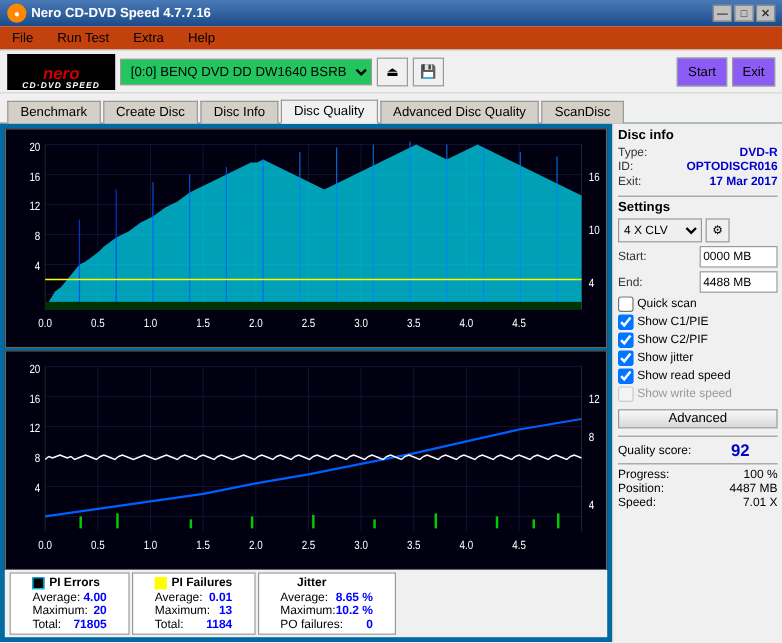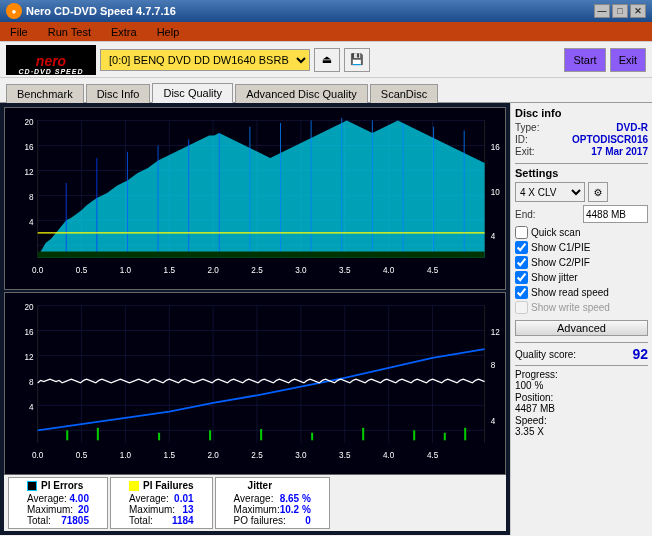--- a/index.html
+++ b/index.html
@@ -43,21 +43,21 @@
       align-items: center;
       padding: 0 6px;
       gap: 4px;
       border-bottom: 1px solid #ccc;
     }
     .nero-logo { 
       width: 90px; height: 30px; background: #000; display: flex; align-items: flex-end; justify-content: center;
       color: #cc0000; font-size: 13px; font-weight: bold; font-style: italic;
     }
     .drive-select {
-      background: #fde047; border: 1px solid #999; height: 22px; padding: 0 4px;
+      background: #22c55e; border: 1px solid #999; height: 22px; padding: 0 4px;
       font-size: 11px; min-width: 200px;
     }
     .toolbar-btn {
       height: 24px; background: #8b5cf6; border: 1px solid #999; padding: 0 8px;
       font-size: 11px; cursor: pointer; display: flex; align-items: center; justify-content: center;
     }
     .toolbar-icon-btn {
       width: 26px; height: 24px; background: #f0f0f0; border: 1px solid #999;
       display: flex; align-items: center; justify-content: center; cursor: pointer;
     }
@@ -75,21 +75,21 @@
       padding: 3px 10px; background: #d4d0c8; border: 1px solid #999;
       border-bottom: none; font-size: 11px; cursor: pointer;
       position: relative; bottom: -1px;
     }
     .tab.active { background: #f0f0f0; border-bottom: 1px solid #f0f0f0; }
     
     
     .main-content {
       display: flex;
       height: calc(536px - 22px - 20px - 36px - 26px);
-      background: #0f172a;
+      background: #0369a1;
     }
     
     
     .charts-area {
       flex: 1;
       display: flex;
       flex-direction: column;
       padding: 4px;
     }
     
@@ -146,23 +146,23 @@
     .info-val { color: #0000cc; font-weight: bold; }
     .settings-row { display: flex; align-items: center; gap: 3px; margin-bottom: 3px; }
     .settings-select { width: 70px; height: 20px; font-size: 10px; border: 1px solid #999; }
     .settings-icon-btn { width: 20px; height: 20px; background: #f0f0f0; border: 1px solid #999; display: flex; align-items: center; justify-content: center; font-size: 10px; cursor: pointer; }
     .input-field { width: 65px; height: 18px; border: 1px solid #999; font-size: 10px; padding: 0 2px; background: white; }
     .checkbox-row { display: flex; align-items: center; gap: 3px; margin-bottom: 2px; }
     .advanced-btn {
       width: 100%; height: 16px; background: linear-gradient(to bottom, #f8f8f8, #d8d8d8);
       border: 1px solid #999; font-size: 11px; cursor: pointer; margin-top: 4px;
     }
-    .quality-score { display: flex; justify-content: space-between; align-items: center; margin-top: 0; }
+    .quality-score { display: flex; align-items: center; margin-top: 0; gap: 33px; }
     .score-val { font-size: 14px; font-weight: bold; color: #0000cc; }
-    .progress-row { display: flex; justify-content: space-between; margin-bottom: 1px; flex-direction: column; }
+    .progress-row { display: flex; justify-content: space-between; margin-bottom: 1px; }
     
     .divider { border: none; border-top: 1px solid #999; margin: 3px 0; }
 
     svg text { font-family: Arial, sans-serif; }
   </style>
 </head>
 <body>
 
 <div class="title-bar">
   <div class="title-bar-left">
@@ -193,20 +193,21 @@
   <select class="drive-select"><option>[0:0]  BENQ DVD DD DW1640 BSRB</option></select>
   <div class="toolbar-icon-btn" title="Eject">⏏</div>
   <div class="toolbar-icon-btn" title="Save">💾</div>
   <div style="flex:1"></div>
   <button class="toolbar-btn">Start</button>
   <button class="toolbar-btn">Exit</button>
 </div>
 
 <div class="tabs">
   <div class="tab">Benchmark</div>
+  <div class="tab">Create Disc</div>
   <div class="tab">Disc Info</div>
   <div class="tab active">Disc Quality</div>
   <div class="tab">Advanced Disc Quality</div>
   <div class="tab">ScanDisc</div>
 </div>
 
 <div class="main-content">
 
   <div class="charts-area">
 
@@ -423,20 +424,24 @@
 
     <hr class="divider">
 
     <div class="panel-section">
       <div class="panel-title">Settings</div>
       <div class="settings-row">
         <select class="settings-select"><option selected="">4 X CLV</option><option>2 X CLV</option><option>8 X CLV</option></select>
         <div class="settings-icon-btn">⚙</div>
       </div>
       <div class="info-row" style="align-items:center;margin-bottom:3px;">
+        <span class="info-label">Start:</span>
+        <input type="text" class="input-field" value="0000 MB" style="">
+      </div>
+      <div class="info-row" style="align-items:center;margin-bottom:3px;">
         <span class="info-label">End:</span>
         <input type="text" class="input-field" value="4488 MB" style="">
       </div>
       
       <div class="checkbox-row">
         <input type="checkbox" style="">
         <span>Quick scan</span>
       </div>
       <div class="checkbox-row">
         <input type="checkbox" checked="" style="">
@@ -474,16 +479,16 @@
     <div class="progress-row">
       <span>Progress:</span>
       <span>100 %</span>
     </div>
     <div class="progress-row">
       <span>Position:</span>
       <span>4487 MB</span>
     </div>
     <div class="progress-row">
       <span>Speed:</span>
-      <span>3.35 X</span>
+      <span>7.01 X</span>
     </div>
   </div>
 </div>
 
 </body></html>

